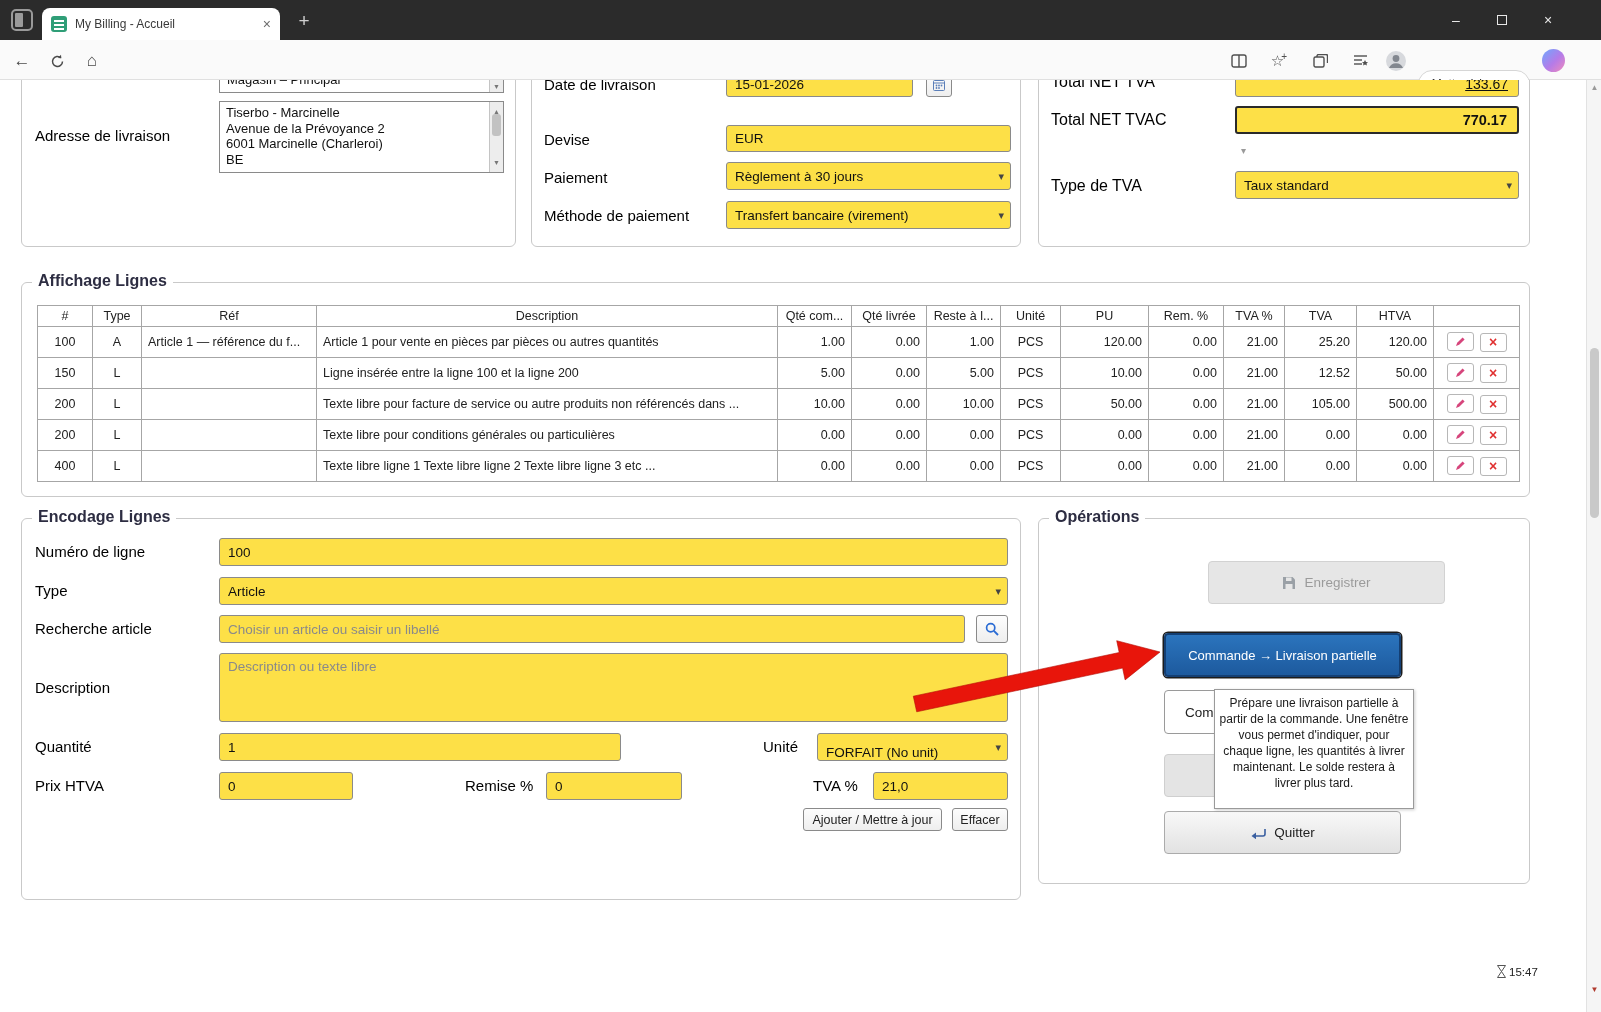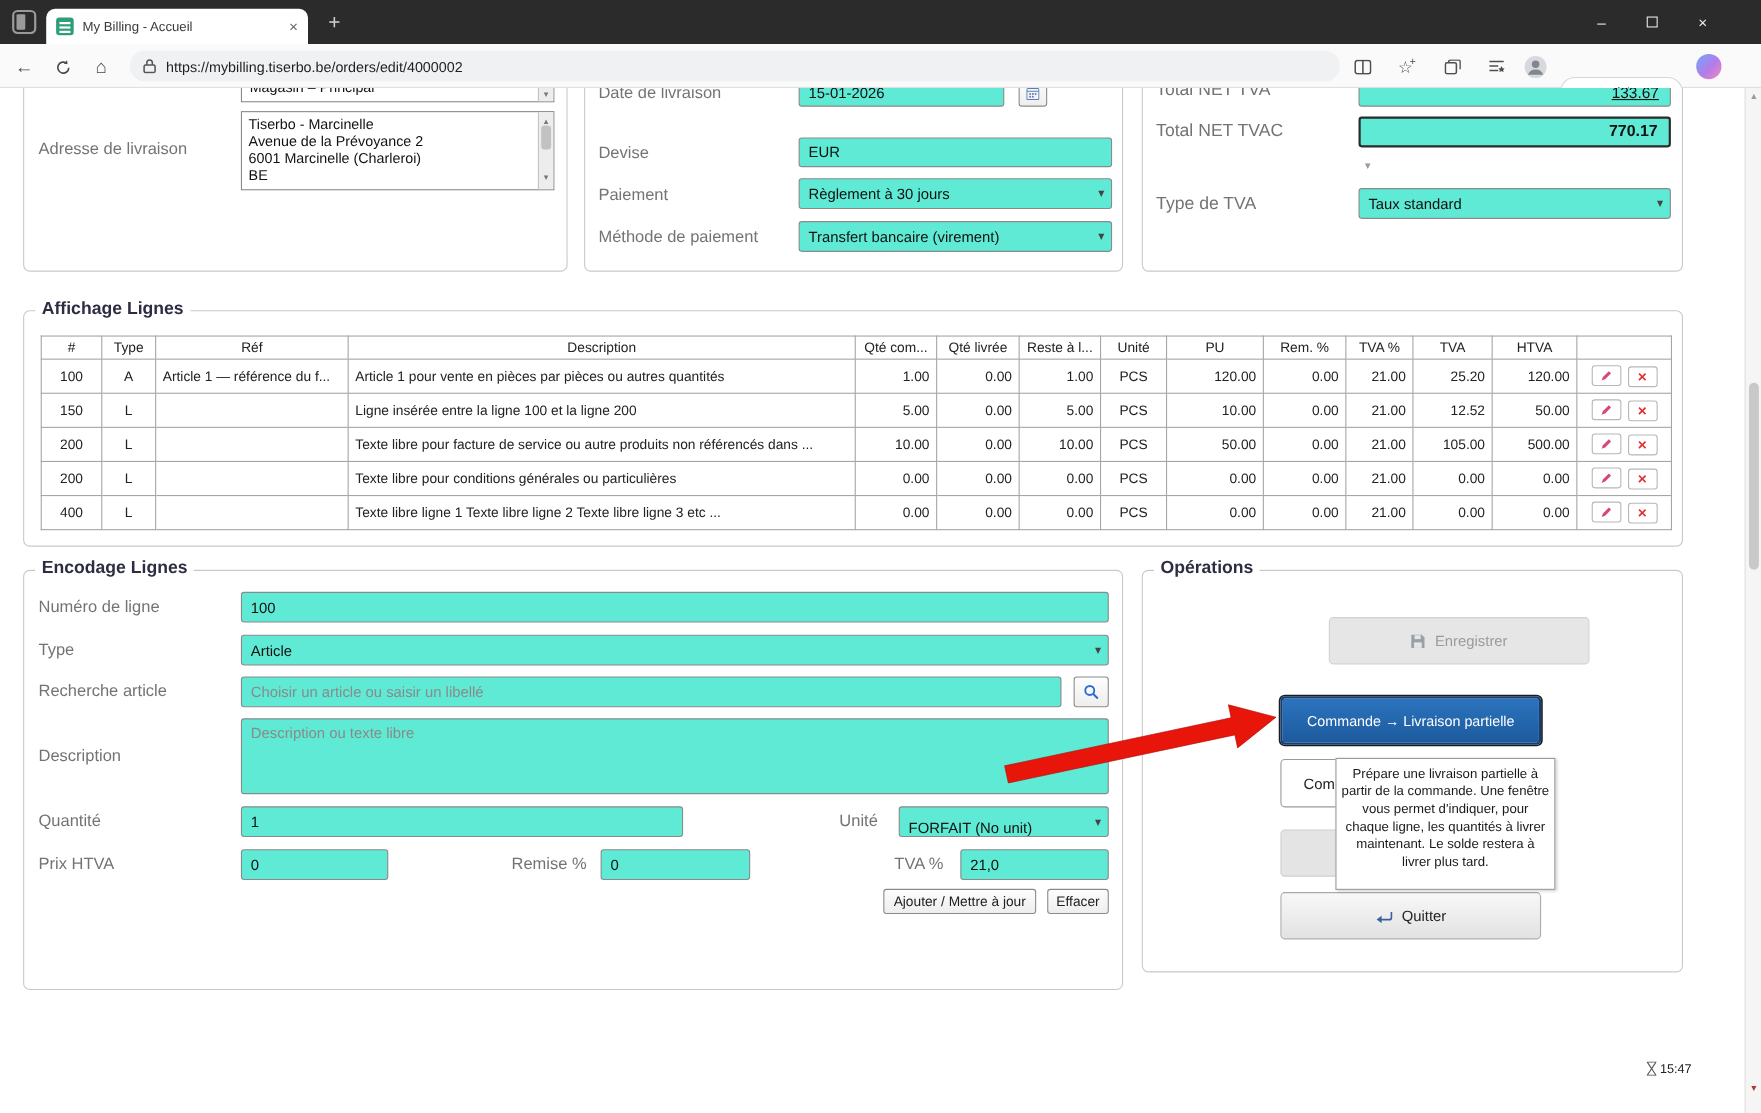--- a/index.html
+++ b/index.html
@@ -39,22 +39,22 @@
                  background:#fff; border-radius:14px; display:flex; align-items:center; justify-content:center;
                  gap:5px; font-size:12px; color:#333;margin-top:24px; }
   .copilot { position:absolute; left:1542px; top:9px; width:23px; height:23px; border-radius:50%;
              background:linear-gradient(135deg,#6ea8fe 0%,#b57be8 55%,#f08bbb 100%); }
 
   
   .page { position:absolute; top:80px; left:0; width:1586px; height:932px; background:#fff; overflow:hidden; }
   .group { position:absolute; border:1px solid #c9c9c9; border-radius:6px; background:#fff; }
   .legend { position:absolute; top:-11px; left:10px; background:#fff; padding:0 6px; font-size:16px;
             font-weight:bold; color:#2d2d42; white-space:nowrap; }
-  .flabel { position:absolute; font-size:15px; color:#737373; height:20px; line-height:20px; white-space:nowrap;text-align:right; }
-  .tbox { position:absolute; border:1px solid #8a8a8a; border-radius:3px; background:#5eead4;
+  .flabel { position:absolute; font-size:15px; color:#000000; height:20px; line-height:20px; white-space:nowrap;text-align:right; }
+  .tbox { position:absolute; border:1px solid #8a8a8a; border-radius:3px; background:#fde047;
           font-size:13.5px; color:#111; font-family:inherit; }
   input.tbox { padding:0 8px; outline:none; }
   input.tbox::placeholder, textarea.tbox::placeholder { color:#8a8a8a; }
   textarea.tbox { padding:5px 8px; resize:none; outline:none; }
   .selectbox { display:flex; align-items:center; padding:0 22px 0 8px; }
   .chev { position:absolute; right:6px; top:50%; transform:translateY(-50%); color:#444; font-size:11px; }
   .listbox { position:absolute; border:1px solid #8a8a8a; background:#fff; font-size:13px; color:#111; }
   .scrollstrip { position:absolute; right:0; top:0; bottom:0; width:14px; background:#ededed;
                  border-left:1px solid #c4c4c4; }
   .mini-arrow { position:absolute; left:0; width:13px; text-align:center; font-size:7px; color:#777; }
@@ -125,27 +125,20 @@
   <div class="toolbar">
     <div class="nav-ic" style="left:10px;">←</div>
     <div class="nav-ic" style="left:45px;">
       <svg width="15" height="15" viewBox="0 0 15 15">
           <path d="M12.5 7.5 a5 5 0 1 1 -1.6-3.7" fill="none" stroke="#4a4a4a" stroke-width="1.5"></path>
           <path d="M11 0.8 L11.3 4.2 L7.9 3.9 Z" fill="#4a4a4a"></path>
         </svg>
     </div>
     <div class="nav-ic" style="left:80px;">⌂</div>
 
-    <div class="addressbar">
-      <svg width="12" height="14" viewBox="0 0 12 14">
-          <rect x="1" y="6" width="10" height="7" rx="1.5" fill="none" stroke="#555" stroke-width="1.4"></rect>
-          <path d="M3.5 6 V4 a2.5 2.5 0 0 1 5 0 V6" fill="none" stroke="#555" stroke-width="1.4"></path>
-        </svg>
-      <span class="url">https://mybilling.tiserbo.be/orders/edit/4000002</span>
-    </div>
 
     <div class="tool-ic" style="left:1228px;">
       <svg width="16" height="14" viewBox="0 0 16 14">
           <rect x="1" y="1" width="14" height="12" rx="2" fill="none" stroke="#4f4f4f" stroke-width="1.4"></rect>
           <line x1="8" y1="1" x2="8" y2="13" stroke="#4f4f4f" stroke-width="1.4"></line>
         </svg>
     </div>
     <div class="tool-ic" style="left:1268px;">
       <span>☆</span>
         <span style="font-size:10px;margin-left:-3px;margin-top:-9px;">+</span>

